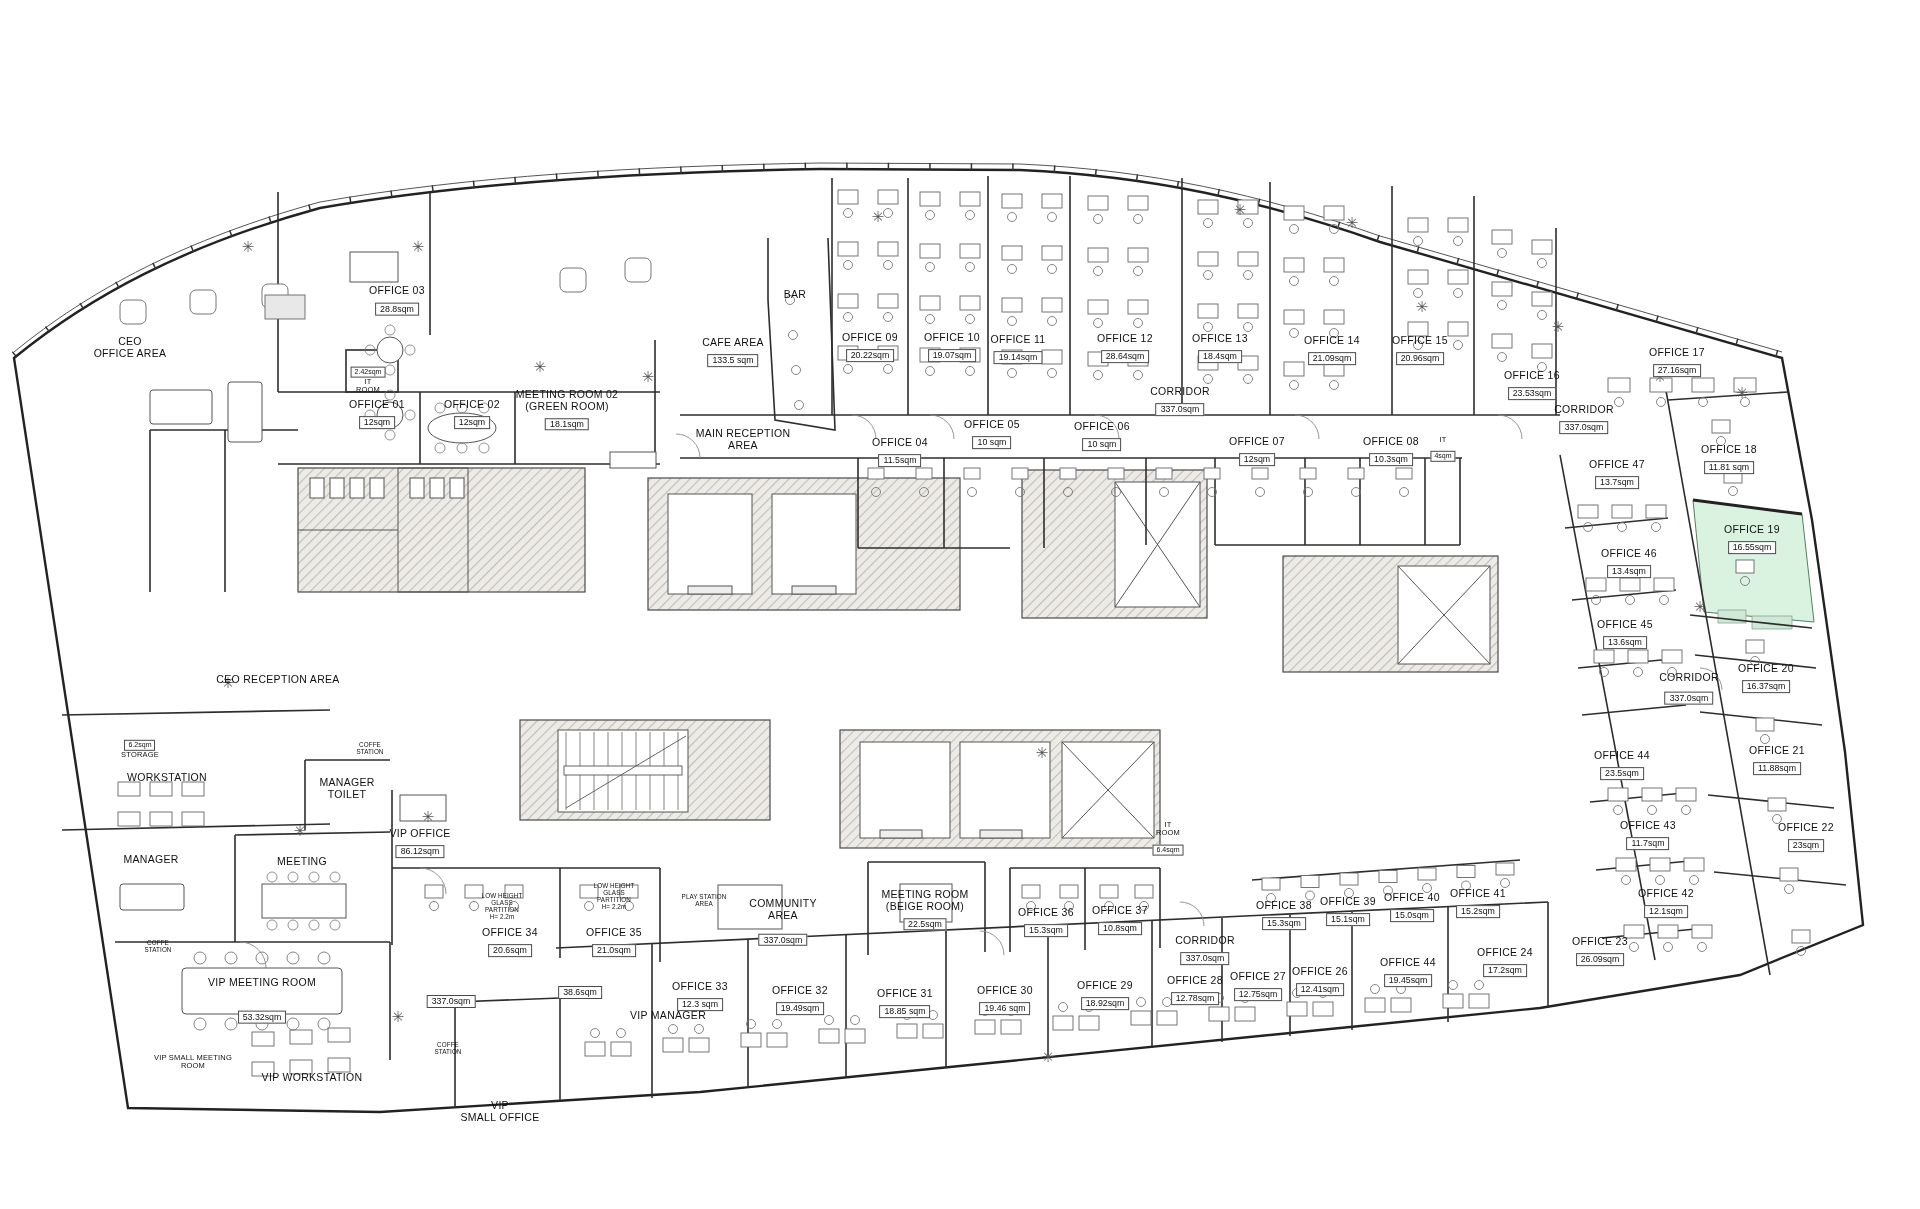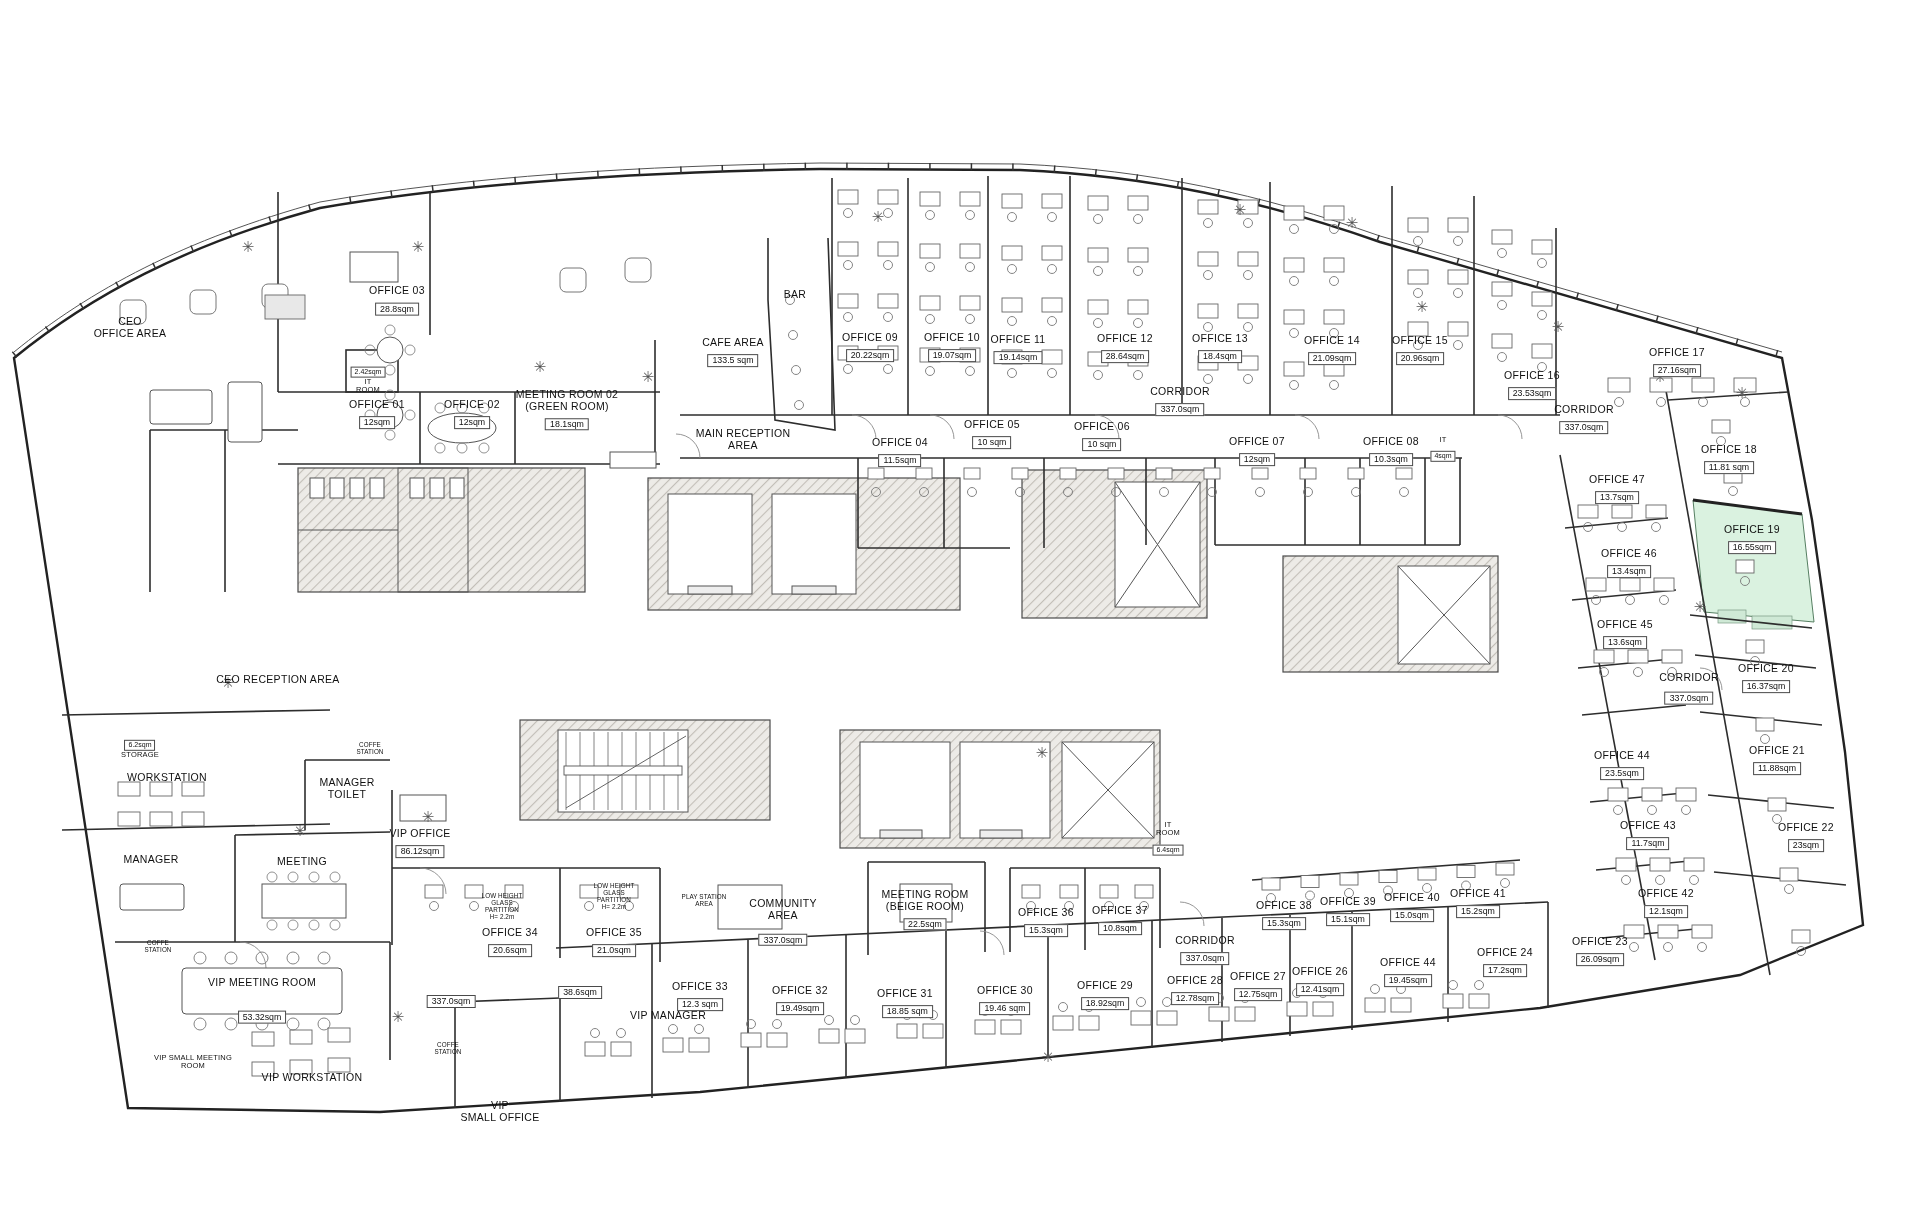--- a/index.html
+++ b/index.html
@@ -561,21 +561,21 @@
         <text x="1700" y="612" font-size="15" fill="#555" text-anchor="middle">✳</text>
         <text x="1042" y="758" font-size="15" fill="#555" text-anchor="middle">✳</text>
         <text x="228" y="688" font-size="15" fill="#555" text-anchor="middle">✳</text>
         <text x="300" y="836" font-size="15" fill="#555" text-anchor="middle">✳</text>
         <text x="428" y="822" font-size="15" fill="#555" text-anchor="middle">✳</text>
         <text x="398" y="1022" font-size="15" fill="#555" text-anchor="middle">✳</text>
         <text x="1048" y="1062" font-size="15" fill="#555" text-anchor="middle">✳</text>
       </g>
   </svg>
   <div id="labels">
-      <div class="room-label" style="left: 130px; top: 328px;">
+      <div class="room-label" style="left: 130px; top: 348px;">
         <div class="line">CEO</div>
         <div class="line">OFFICE AREA</div>
       </div>
       <div class="room-label" style="left: 397px; top: 300px;">
         <div class="line">OFFICE 03</div>
         <div><span class="area" style="margin-top: 6px;">28.8sqm</span></div>
       </div>
       <div class="room-label sm" style="left: 368px; top: 377px;">
         <div><span class="area">2.42sqm</span></div>
         <div class="line">IT</div>
@@ -670,21 +670,21 @@
         <div><span class="area">10.3sqm</span></div>
       </div>
       <div class="room-label sm" style="left: 1443px; top: 449px;">
         <div class="line">IT</div>
         <div><span class="area">4sqm</span></div>
       </div>
       <div class="room-label" style="left: 1729px; top: 459px;">
         <div class="line">OFFICE 18</div>
         <div><span class="area">11.81 sqm</span></div>
       </div>
-      <div class="room-label" style="left: 1617px; top: 489px;">
+      <div class="room-label" style="left: 1617px; top: 474px;">
         <div class="line">OFFICE 47</div>
         <div><span class="area">13.7sqm</span></div>
       </div>
       <div class="room-label" style="left: 1752px; top: 539px;">
         <div class="line">OFFICE 19</div>
         <div><span class="area">16.55sqm</span></div>
       </div>
       <div class="room-label" style="left: 1629px; top: 563px;">
         <div class="line">OFFICE 46</div>
         <div><span class="area">13.4sqm</span></div>
@@ -746,21 +746,21 @@
         <div><span class="area">12.78sqm</span></div>
       </div>
       <div class="room-label" style="left: 1105px; top: 995px;">
         <div class="line">OFFICE 29</div>
         <div><span class="area">18.92sqm</span></div>
       </div>
       <div class="room-label" style="left: 1005px; top: 1000px;">
         <div class="line">OFFICE 30</div>
         <div><span class="area">19.46 sqm</span></div>
       </div>
-      <div class="room-label" style="left: 905px; top: 1003px; text-align: right;">
+      <div class="room-label" style="left: 905px; top: 1003px;">
         <div class="line">OFFICE 31</div>
         <div><span class="area">18.85 sqm</span></div>
       </div>
       <div class="room-label" style="left: 800px; top: 1000px;">
         <div class="line">OFFICE 32</div>
         <div><span class="area">19.49sqm</span></div>
       </div>
       <div class="room-label" style="left: 700px; top: 996px;">
         <div class="line">OFFICE 33</div>
         <div><span class="area">12.3 sqm</span></div>

